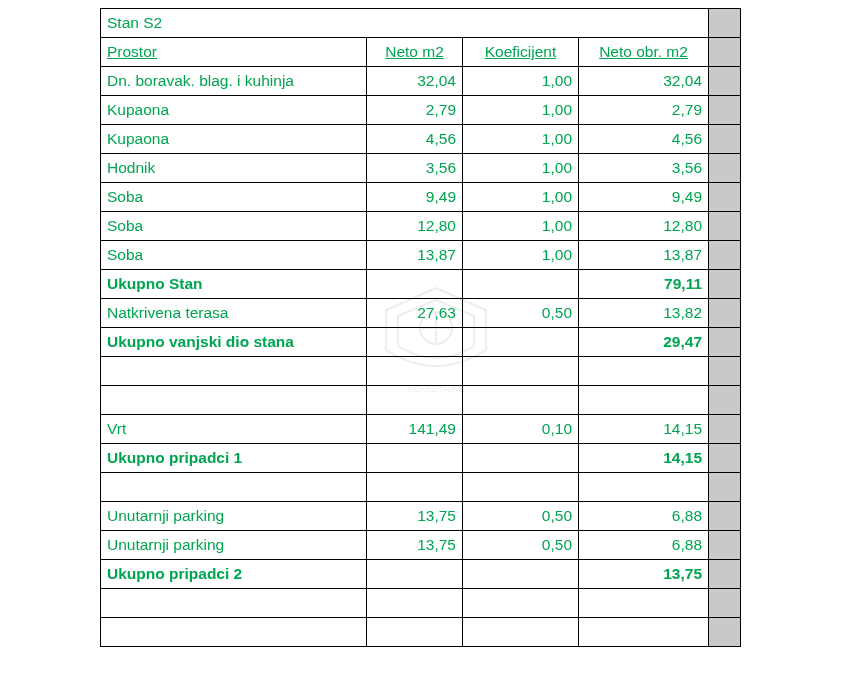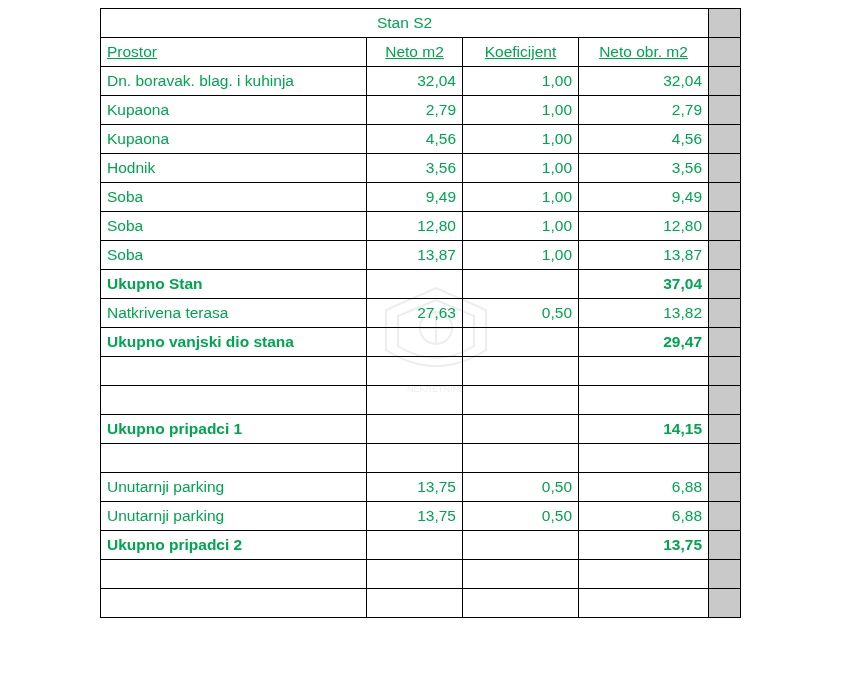--- a/index.html
+++ b/index.html
@@ -35,21 +35,20 @@
     overflow: hidden;
     white-space: nowrap;
   }
   col.c0 { width: 266px; }
   col.c1 { width: 96px; }
   col.c2 { width: 116px; }
   col.c3 { width: 130px; }
   col.c4 { width: 32px; }
 
   .title-cell {
-    text-align: center;
     color: #00a550;
     font-size: 15.5px;
   }
   .hdr { color: #00a550; text-decoration: underline; }
   .num { text-align: right; color: #00a550; }
   .lbl { text-align: left; color: #000000; }
   .bold { font-weight: bold; }
   .grayc {
     background: #c9c9c9;
     border: 1px solid #000000 !important;
@@ -149,21 +148,21 @@
           <td class="lbl">Soba</td>
           <td class="num">13,87</td>
           <td class="num">1,00</td>
           <td class="num">13,87</td>
           <td class="grayc"></td>
         </tr>
         <tr>
           <td class="lbl bold">Ukupno Stan</td>
           <td class="num bold"></td>
           <td class="num bold"></td>
-          <td class="num bold">37,04</td>
+          <td class="num bold">79,11</td>
           <td class="grayc"></td>
         </tr>
         <tr>
           <td class="lbl">Natkrivena terasa</td>
           <td class="num">27,63</td>
           <td class="num">0,50</td>
           <td class="num">13,82</td>
           <td class="grayc"></td>
         </tr>
         <tr>
@@ -181,20 +180,27 @@
           <td class="grayc"></td>
         </tr>
         <tr>
           <td class="lbl"></td>
           <td class="num"></td>
           <td class="num"></td>
           <td class="num"></td>
           <td class="grayc"></td>
         </tr>
         <tr>
+          <td class="lbl">Vrt</td>
+          <td class="num">141,49</td>
+          <td class="num">0,10</td>
+          <td class="num">14,15</td>
+          <td class="grayc"></td>
+        </tr>
+        <tr>
           <td class="lbl bold">Ukupno pripadci 1</td>
           <td class="num bold"></td>
           <td class="num bold"></td>
           <td class="num bold">14,15</td>
           <td class="grayc"></td>
         </tr>
         <tr>
           <td class="lbl"></td>
           <td class="num"></td>
           <td class="num"></td>

